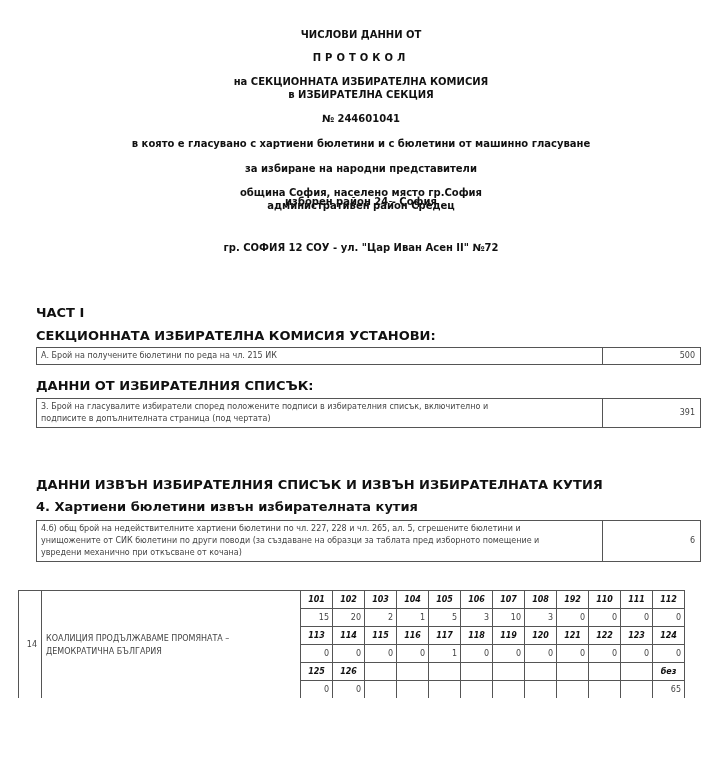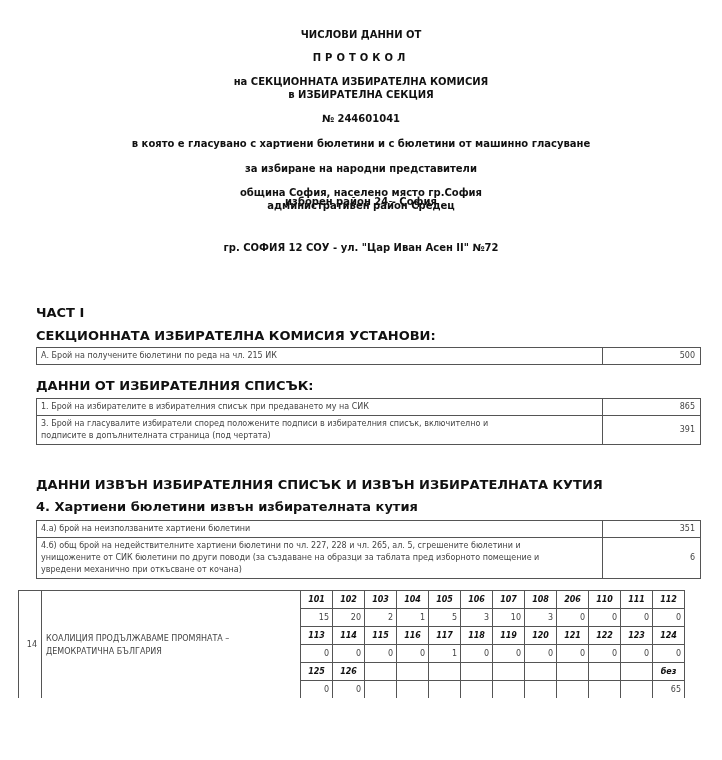--- a/index.html
+++ b/index.html
@@ -43,61 +43,53 @@
     <td>А. Брой на получените бюлетини по реда на чл. 215 ИК</td>
     <td class="v">500</td>
   </tr>
 </tbody>
   </table>
 
 <div class="h" style="top:378px">ДАННИ ОТ ИЗБИРАТЕЛНИЯ СПИСЪК:</div>
 
 <table class="box" style="top:398px">
   <tbody>
-      <tr>
-    <td>1. Брой на избирателите в избирателния списък при предаването му на СИК</td>
-    <td class="v">865</td>
-  </tr>
   <tr>
     <td style="padding-right:70px">3. Брой на гласувалите избиратели според положените подписи в избирателния списък, включително и подписите в допълнителната страница (под чертата)</td>
     <td class="v">391</td>
   </tr>
 </tbody>
   </table>
 
 <div class="h" style="top:477px">ДАННИ ИЗВЪН ИЗБИРАТЕЛНИЯ СПИСЪК И ИЗВЪН ИЗБИРАТЕЛНАТА КУТИЯ</div>
 <div class="h" style="top:499px">4. Хартиени бюлетини извън избирателната кутия</div>
 
 <table class="box" style="top:520px">
   <tbody>
-      <tr>
-    <td>4.а) брой на неизползваните хартиени бюлетини</td>
-    <td class="v">351</td>
-  </tr>
   <tr>
     <td style="padding-right:30px">4.б) общ брой на недействителните хартиени бюлетини по чл. 227, 228 и чл. 265, ал. 5, сгрешените бюлетини и унищожените от СИК бюлетини по други поводи (за създаване на образци за таблата пред изборното помещение и увредени механично при откъсване от кочана)</td>
     <td class="v">6</td>
   </tr>
 </tbody>
   </table>
 
 <table class="party">
   <tbody>
       <tr>
     <td class="idx" rowspan="6">14</td>
     <td class="nm" rowspan="6">КОАЛИЦИЯ ПРОДЪЛЖАВАМЕ ПРОМЯНАТА – ДЕМОКРАТИЧНА БЪЛГАРИЯ</td>
     <td class="num hd">101</td>
     <td class="num hd">102</td>
     <td class="num hd">103</td>
     <td class="num hd">104</td>
     <td class="num hd">105</td>
     <td class="num hd">106</td>
     <td class="num hd">107</td>
     <td class="num hd">108</td>
-    <td class="num hd">206</td>
+    <td class="num hd">192</td>
     <td class="num hd">110</td>
     <td class="num hd">111</td>
     <td class="num hd">112</td>
   </tr>
   <tr>
     <td class="num">15</td>
     <td class="num">20</td>
     <td class="num">2</td>
     <td class="num">1</td>
     <td class="num">5</td>

